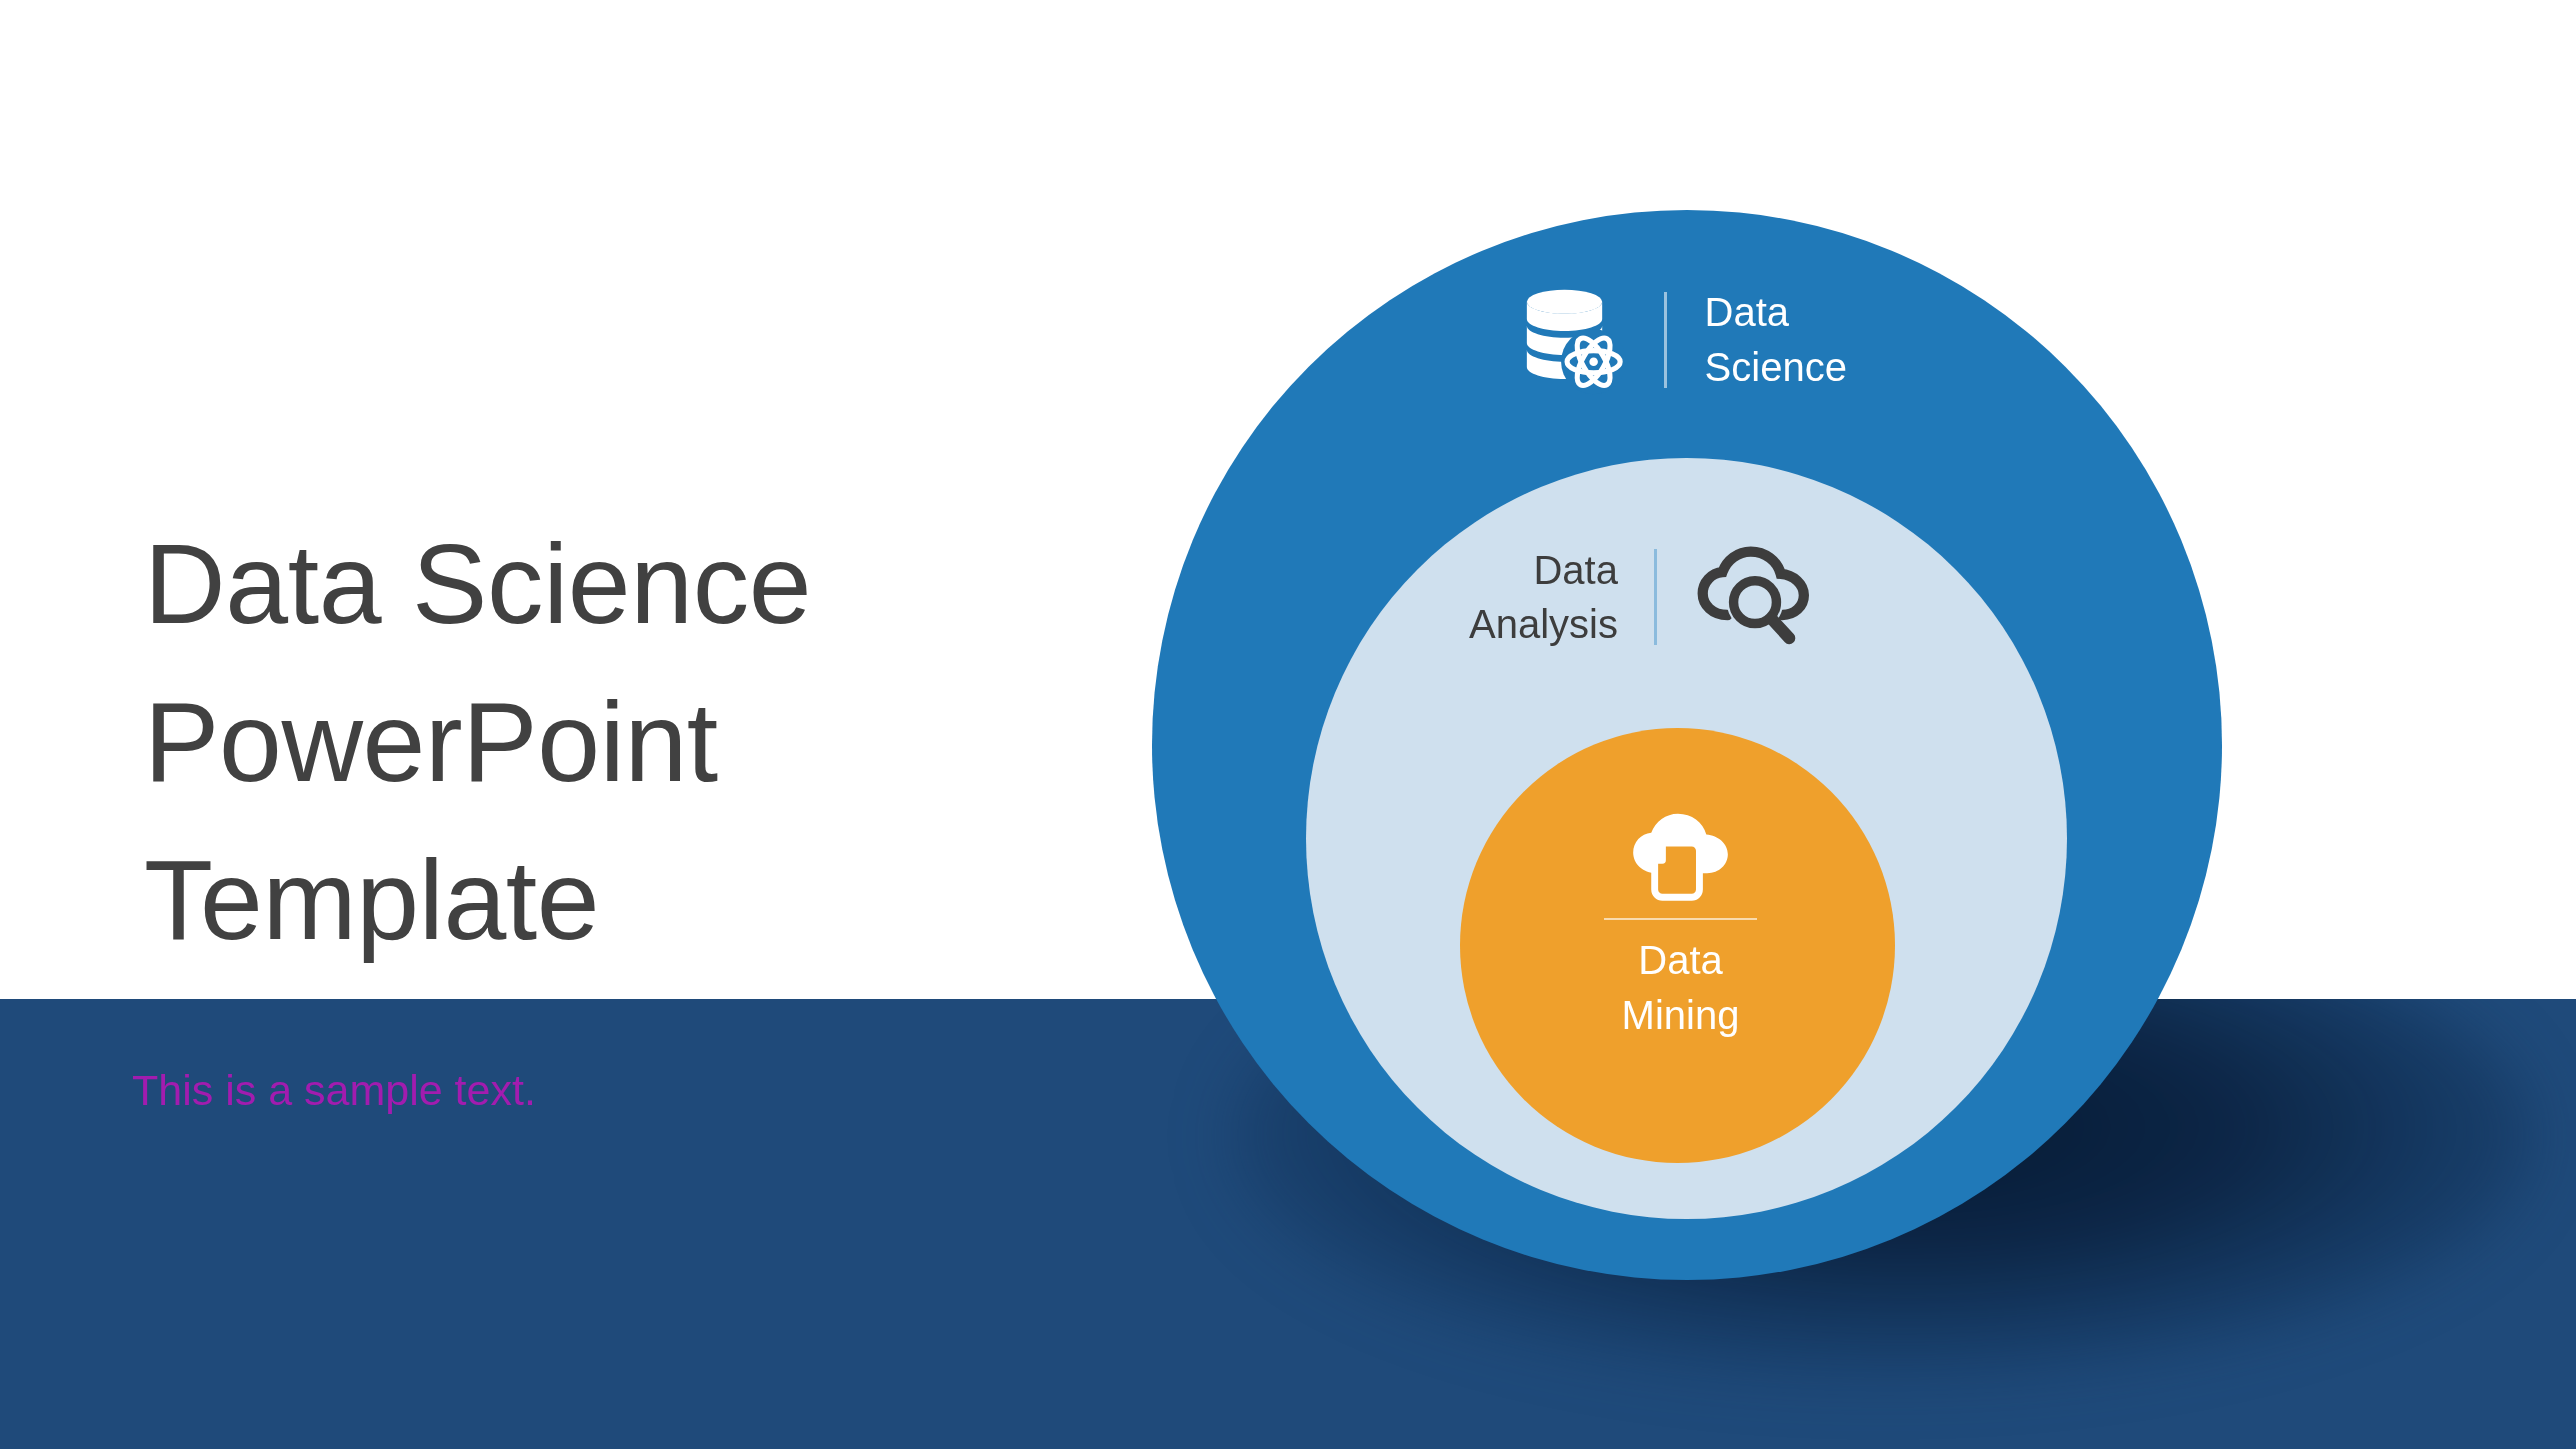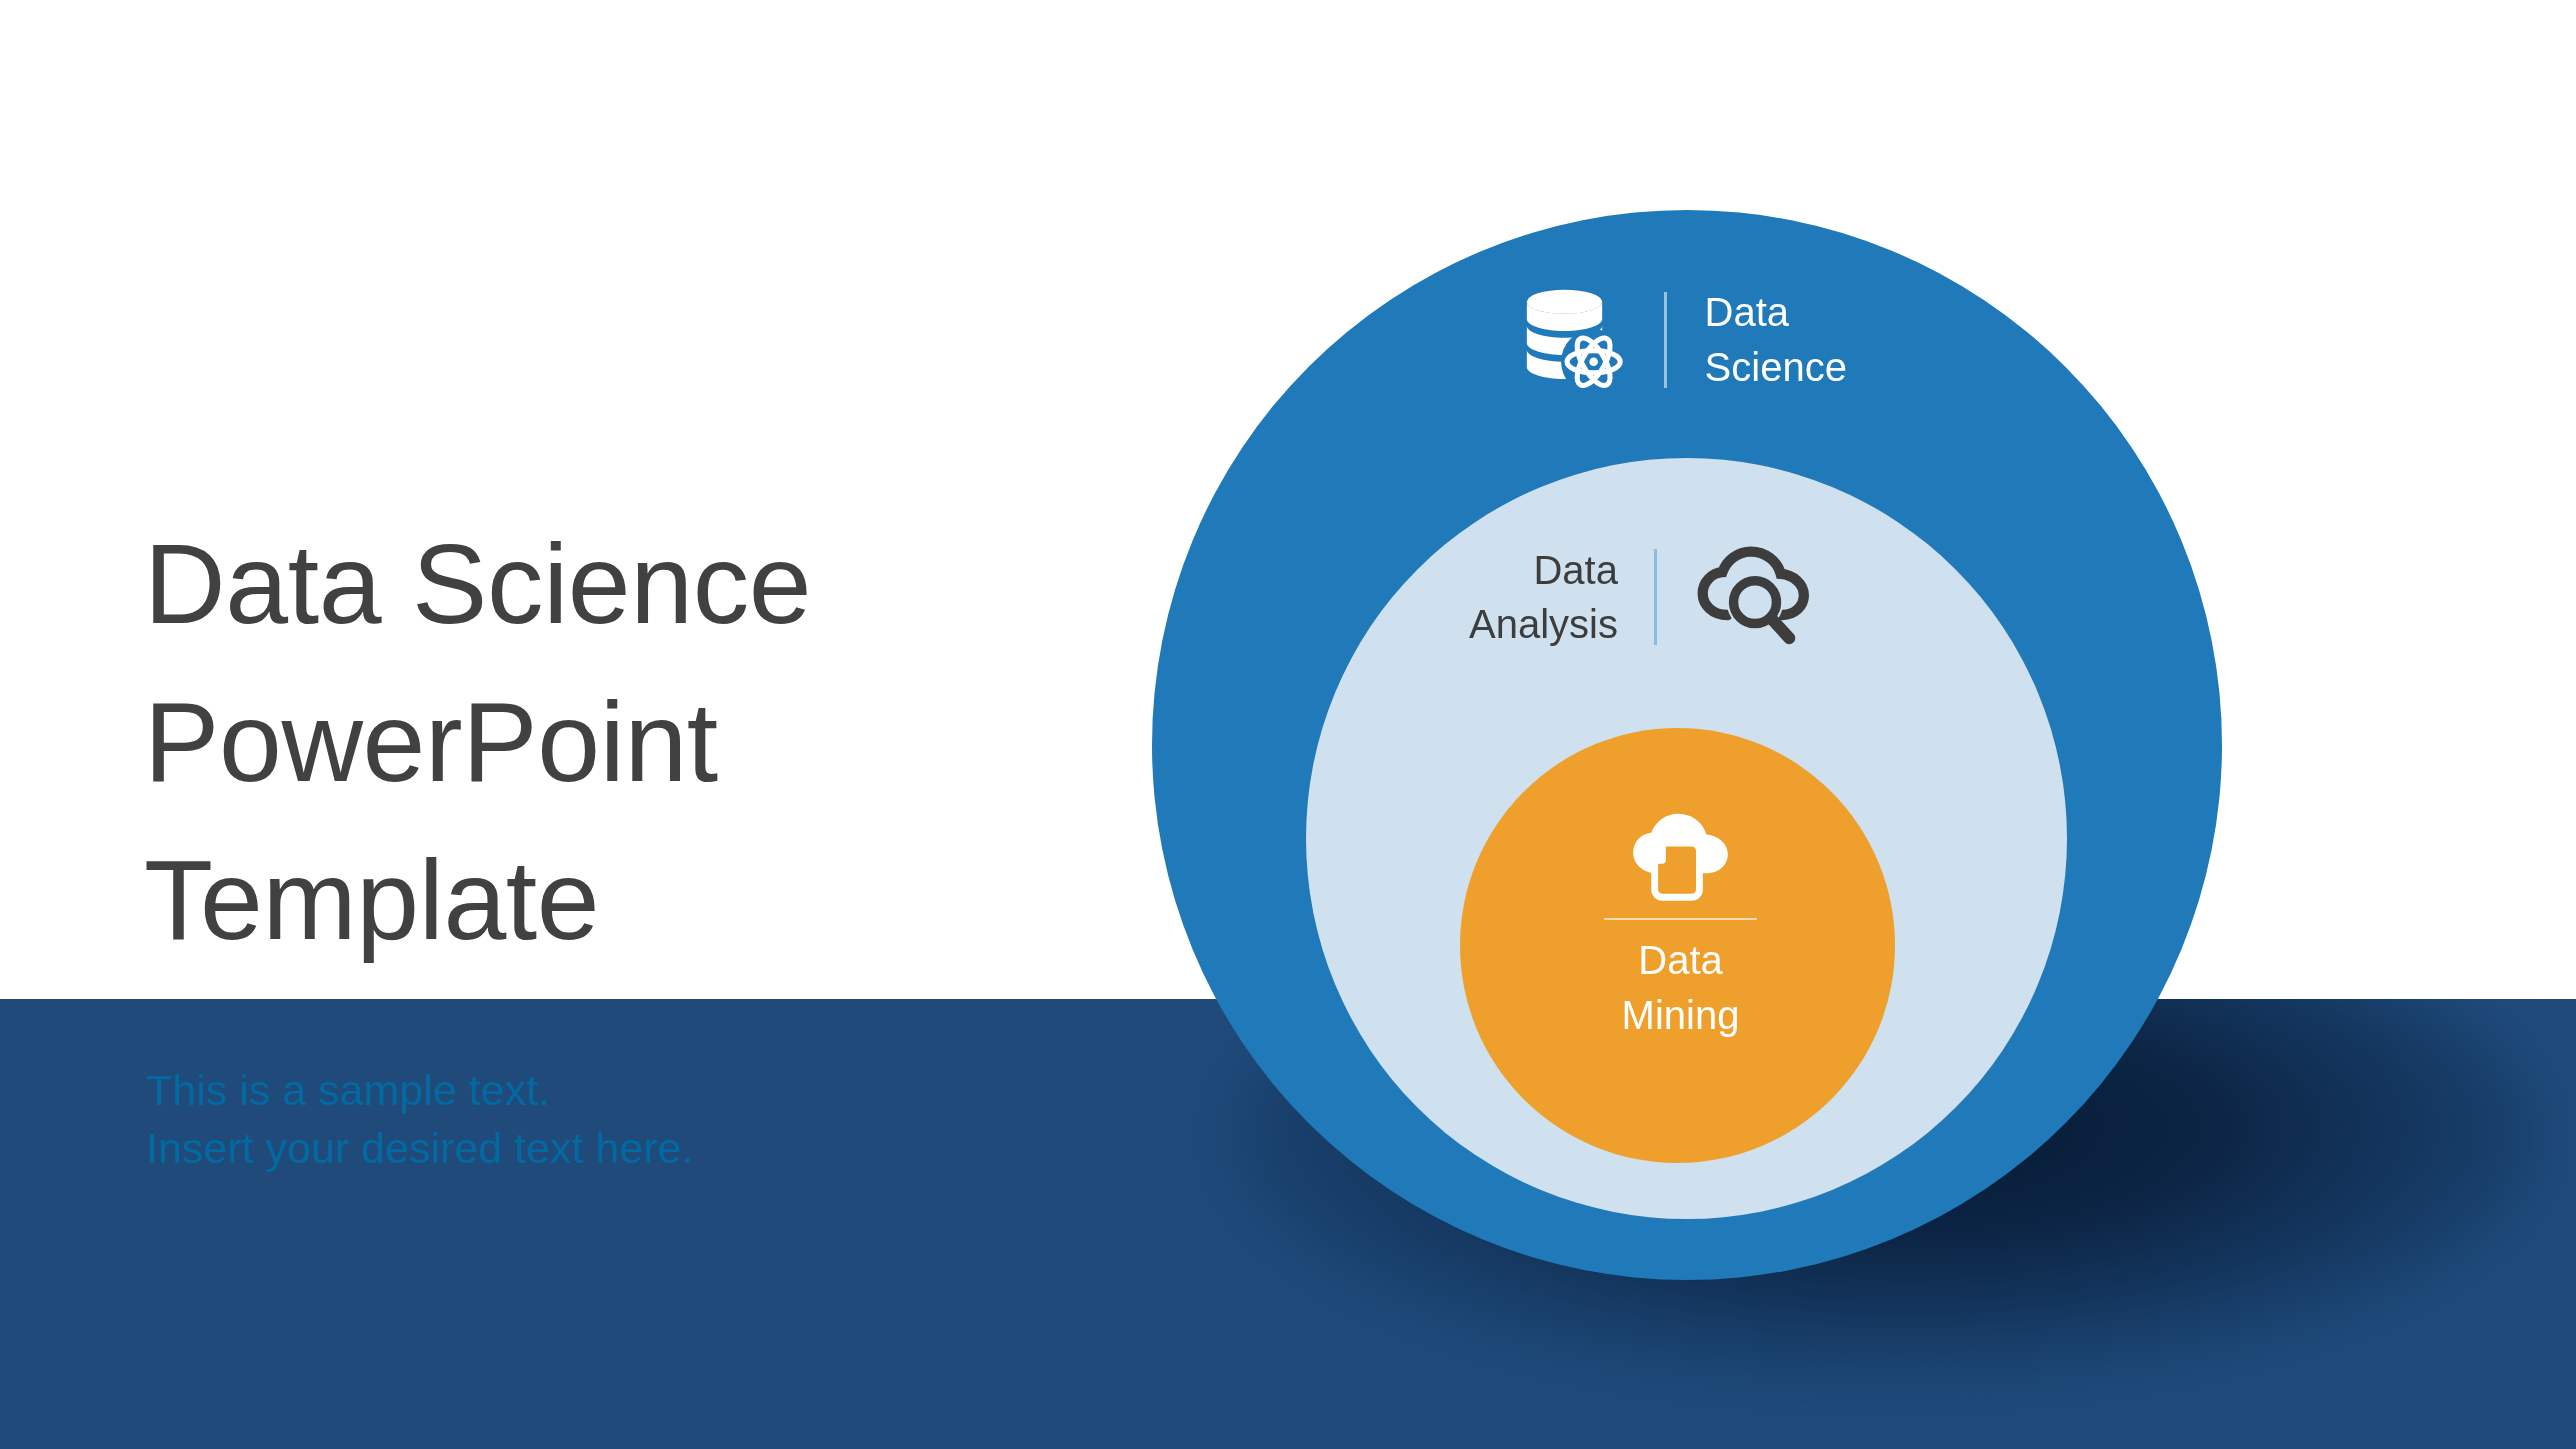--- a/index.html
+++ b/index.html
@@ -56,22 +56,21 @@
     color:#414141;
     letter-spacing:-0.4px;
   }
   .subtitle {
     position:absolute;
     left:132px; top:1062px;
     width:945px;
     font-size:43px;
     line-height:1.34;
     font-weight:400;
-    color:#0369a1;
-    margin-left:14px;
+    color:#a21caf;
   }
   .subtitle .ln { display:block; }
 
   
   .circle {
     position:absolute;
     border-radius:50%;
   }
   .c-outer {
     left:1152px; top:210px;
@@ -169,21 +168,20 @@
   <div class="band-clip">
     <div class="shadow-blob"></div>
   </div>
 
   <div class="title" style="white-space:pre-line;">Data Science
 PowerPoint
 Template</div>
 
   <div class="subtitle">
     <span class="ln">This is a sample text.</span>
-    <span class="ln">Insert your desired text here.</span>
   </div>
 
   <div class="circle c-outer"></div>
   <div class="circle c-middle"></div>
   <div class="circle c-inner"></div>
 
   <div class="row row-science">
     <span class="icon-wrap">
       <svg viewBox="0 0 132 132" fill="none">
 

